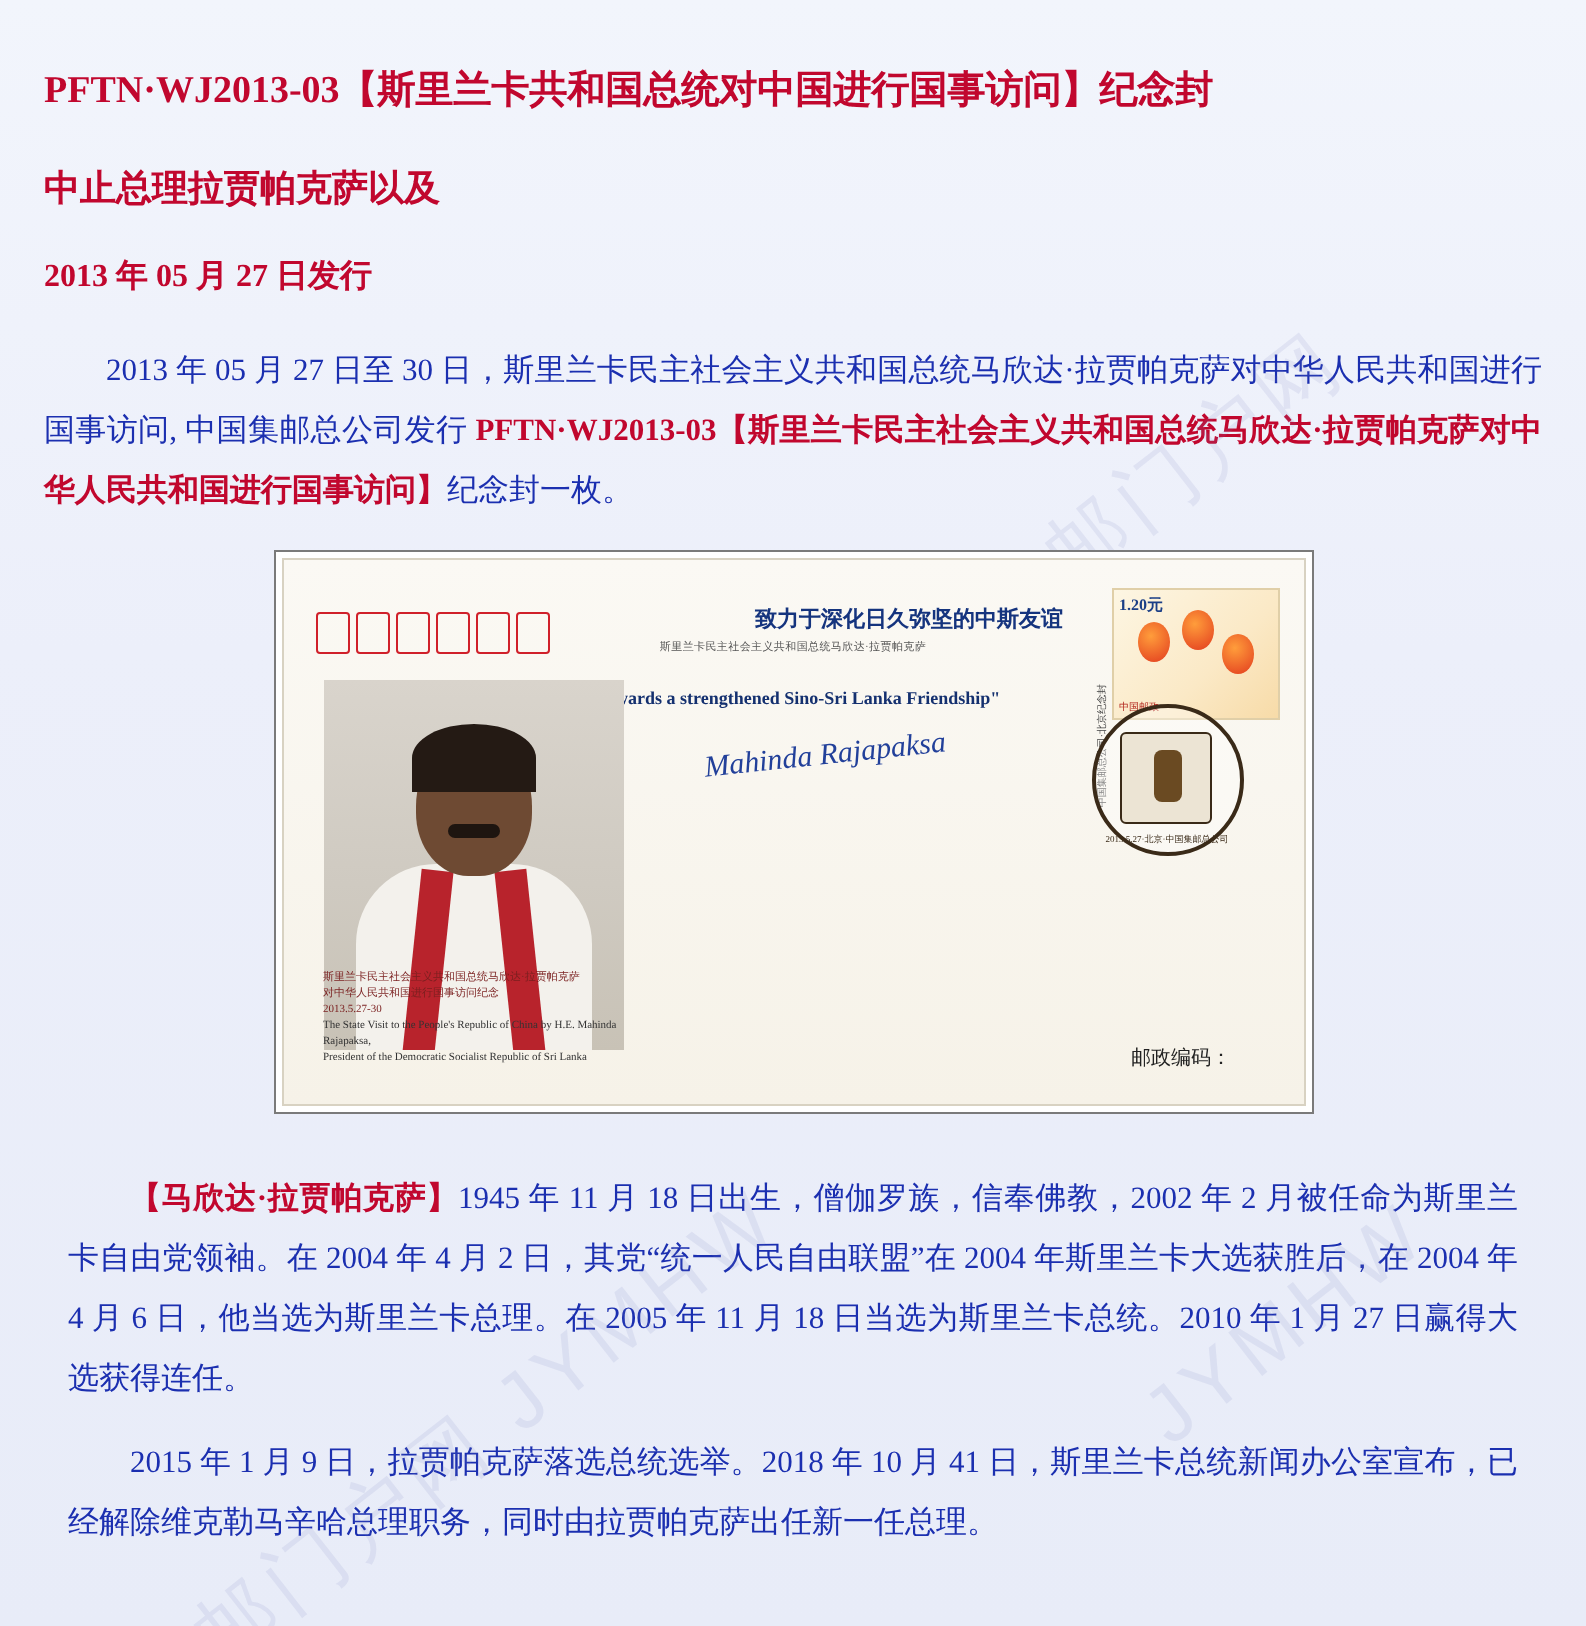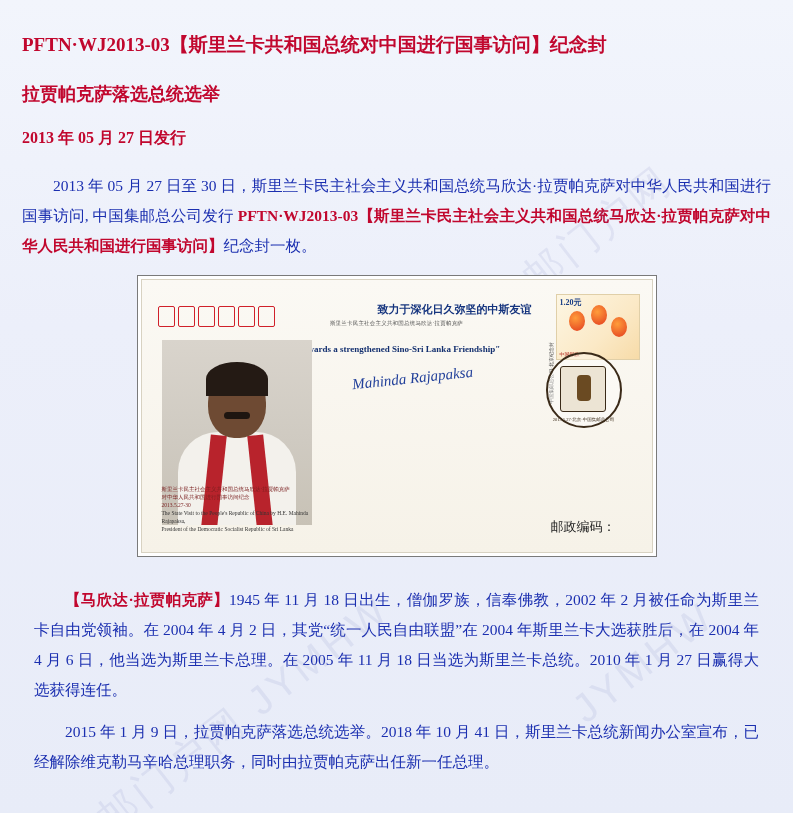--- a/index.html
+++ b/index.html
@@ -279,40 +279,40 @@
     right: 104px; top: 62px;
     font-size: 5px;
     color: #444;
     transform: rotate(-90deg);
     transform-origin: right top;
     white-space: nowrap;
   }
   .env-zip {
     position: absolute;
     right: 36px; bottom: 16px;
-    font-size: 13px;
+    font-size: 10px;
     color: #222;
   }
 
   .after-text { padding-top: 16px; }
   .para { margin: 12px; }
 </style>
 </head>
 <body>
 
 <div class="page">
 
   <div class="watermark">
     <span class="wm1">集邮门户网</span>
     <span class="wm2">集邮门户网 JYMHW</span>
     <span class="wm3">JYMHW</span>
   </div>
 
   <h1 class="title-main">PFTN·WJ2013-03【斯里兰卡共和国总统对中国进行国事访问】纪念封</h1>
-  <h2 class="title-sub">拉贾帕克萨落选总统选举</h2>
+  <h2 class="title-sub">中止总理拉贾帕克萨以及</h2>
   <h3 class="title-date">2013 年 05 月 27 日发行</h3>
 
   <p class="body-text intro indent">
     <span>2013 年 05 月 27 日至 30 日，斯里兰卡民主社会主义共和国总统马欣达·拉贾帕克萨对中华人民共和国进行国事访问, 中国集邮总公司发行 </span><span class="red-b">PFTN·WJ2013-03</span><span class="red-b">【斯里兰卡民主社会主义共和国总统马欣达·拉贾帕克萨对中华人民共和国进行国事访问】</span><span>纪念封一枚。</span>
   </p>
 
   <div class="envelope-wrap">
     <div class="envelope">
 
       <div class="code-boxes">

